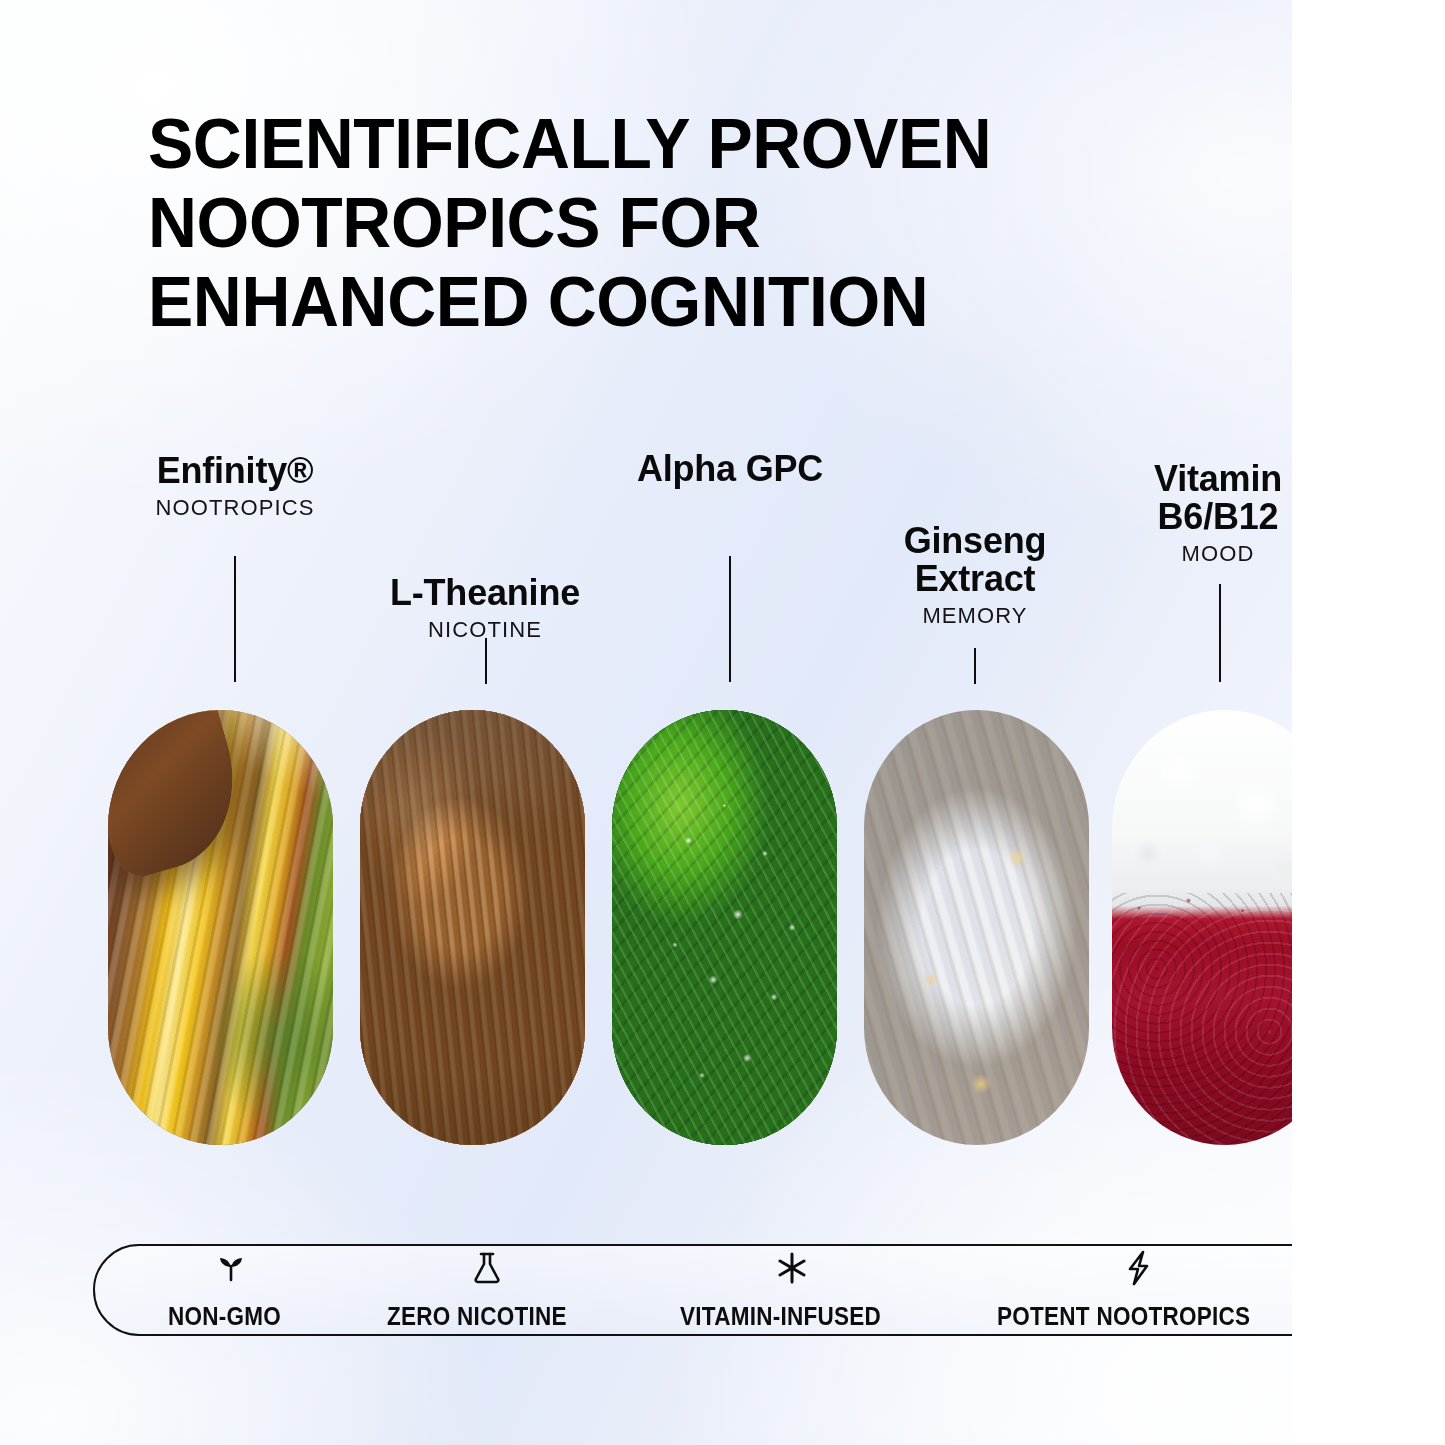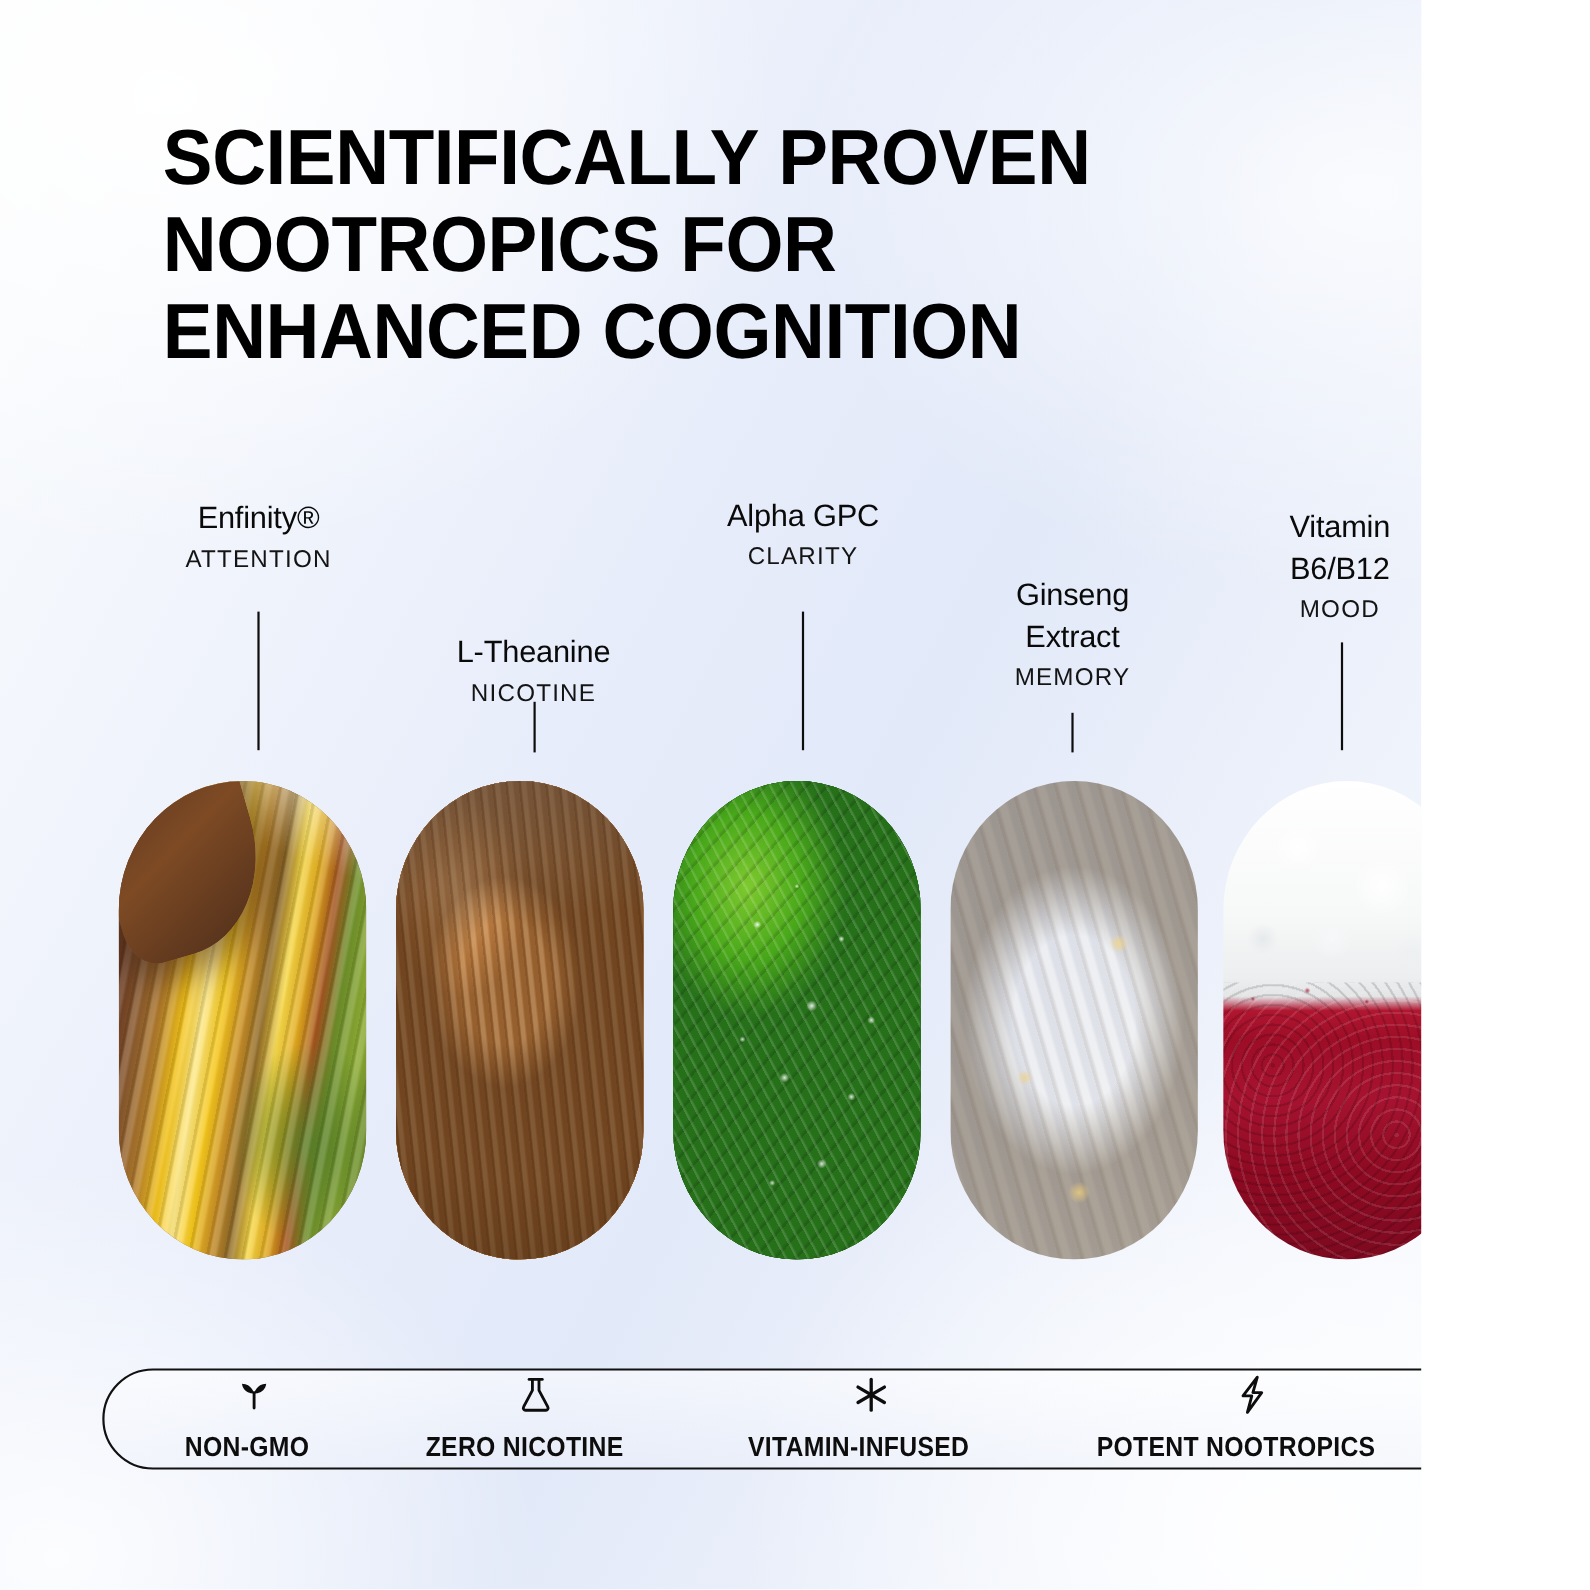--- a/index.html
+++ b/index.html
@@ -42,22 +42,22 @@
     font-stretch:condensed;
     transform:scaleX(0.955);
     transform-origin:left top;
     white-space:pre-line;
   }
 
   
   .callout{ position:absolute; text-align:center; }
   .callout .c-name{
     color:#0a0a0a;
-    font-weight:400;
-    font-size:28px;
+    font-weight:700;
+    font-size:36px;
     line-height:38px;
     letter-spacing:-0.2px;
     white-space:pre-line;
   }
   .callout .c-sub{
     color:#141414;
     font-weight:400;
     font-size:22px;
     line-height:26px;
     letter-spacing:1.1px;
@@ -273,33 +273,32 @@
 <body>
 
 <div id="stage">
 
   <h1 id="headline">SCIENTIFICALLY PROVEN
 NOOTROPICS FOR
 ENHANCED COGNITION</h1>
 
   <div class="callout" style="left:55px; top:452px; width:360px;">
     <div class="c-name">Enfinity®</div>
-    <div class="c-sub">ATTENTION</div>
+    <div class="c-sub">NOOTROPICS</div>
   </div>
   <div class="leader" style="left:234px; top:556px; height:126px;"></div>
 
   <div class="callout" style="left:305px; top:534px; width:360px;margin-top:40px;">
     <div class="c-name">L-Theanine</div>
     <div class="c-sub">NICOTINE</div>
   </div>
   <div class="leader" style="left:485px; top:638px; height:46px;"></div>
 
   <div class="callout" style="left:550px; top:450px; width:360px;">
     <div class="c-name">Alpha GPC</div>
-    <div class="c-sub">CLARITY</div>
   </div>
   <div class="leader" style="left:729px; top:556px; height:126px;"></div>
 
   <div class="callout" style="left:795px; top:522px; width:360px;">
     <div class="c-name">Ginseng
 Extract</div>
     <div class="c-sub">MEMORY</div>
   </div>
   <div class="leader" style="left:974px; top:648px; height:36px;"></div>
 

